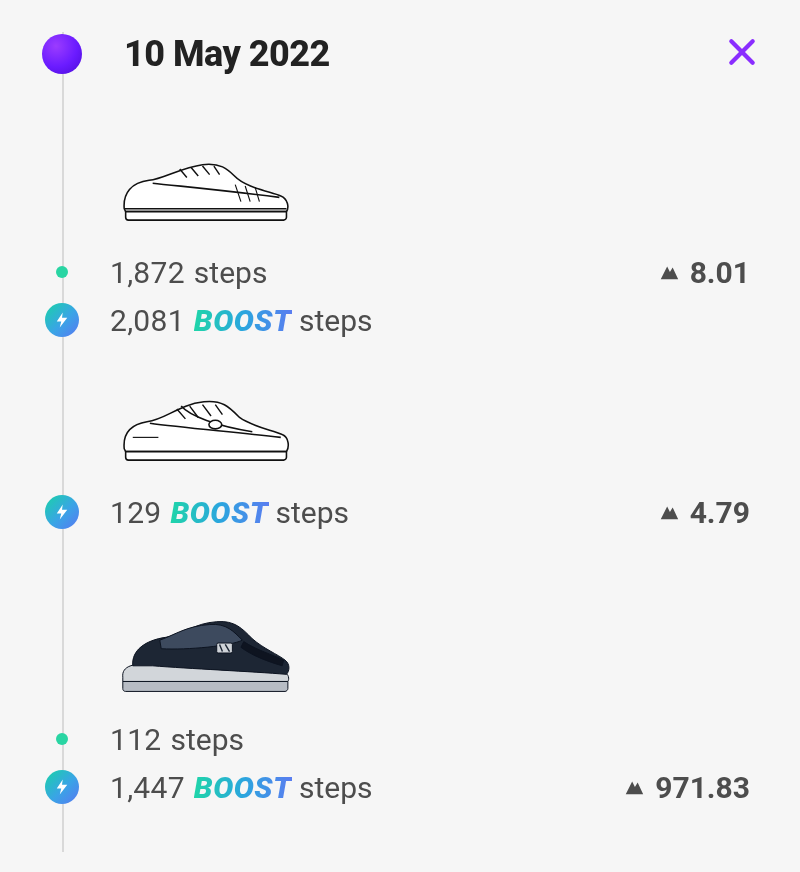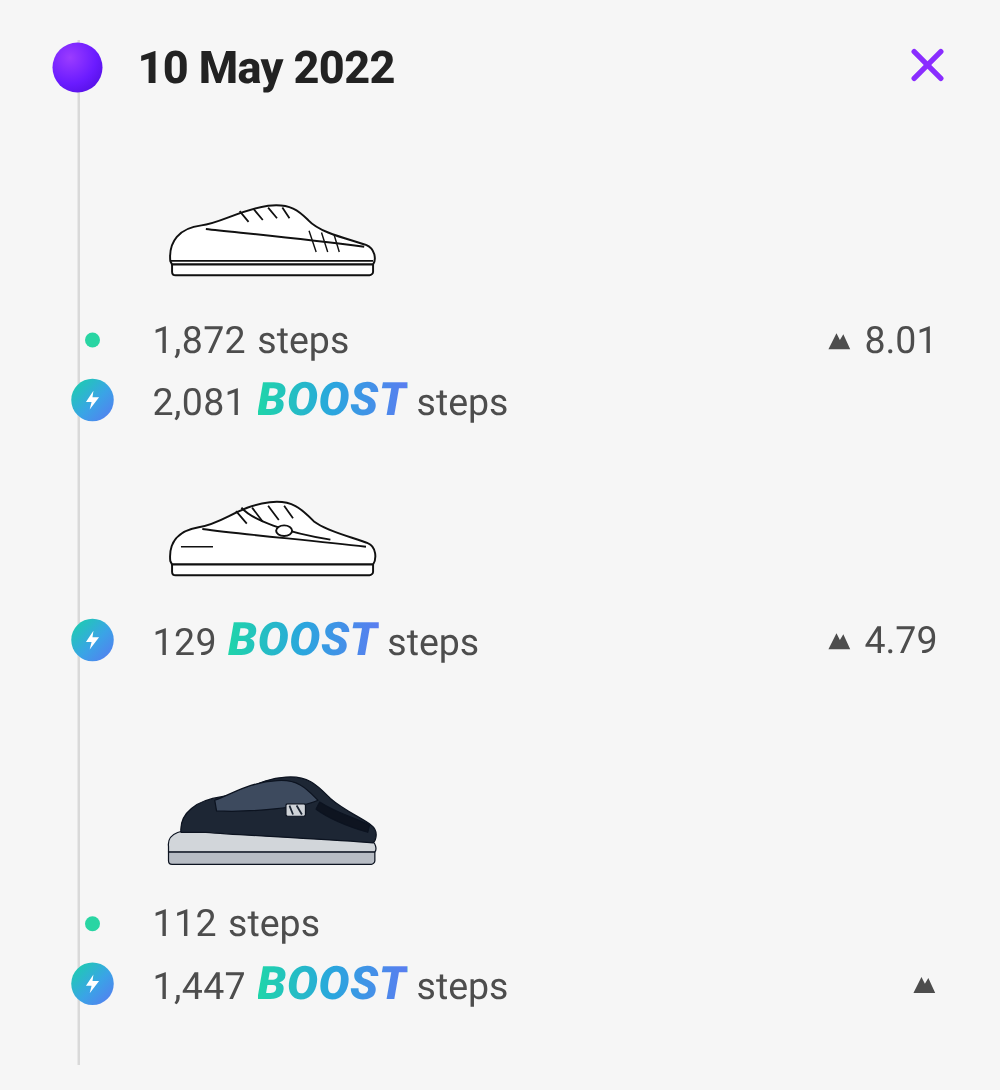--- a/index.html
+++ b/index.html
@@ -25,21 +25,21 @@
       top: 32px;
       right: 40px;
       display: flex;
       align-items: center;
       justify-content: space-between;
       height: 44px;
     }
     .header-left {
       display: flex;
       align-items: center;
-      gap: 28px;
+      gap: 42px;
     }
     .bullet-main {
       width: 40px;
       height: 40px;
       border-radius: 50%;
       background: radial-gradient(circle at 35% 30%, #9b3cff 0%, #6a1bff 55%, #4a0bd6 100%);
       position: relative;
       z-index: 2;
     }
     .date-title {
@@ -104,42 +104,42 @@
       font-weight: 400;
       flex: 1;
       display: flex;
       align-items: baseline;
       gap: 9px;
     }
     .row-text .num { color: #4d4d4d; letter-spacing: 0.3px; }
     .boost-word {
       font-weight: 900;
       font-style: italic;
-      font-size: 37px;
+      font-size: 30px;
       letter-spacing: 0.5px;
       background: linear-gradient(90deg, #1fd5a9 0%, #2aa6de 50%, #5a7df0 100%);
       -webkit-background-clip: text;
       background-clip: text;
       color: transparent;
       margin-right: -2px;
     }
     .row-value {
       display: flex;
       align-items: center;
       gap: 10px;
       font-size: 30px;
       color: #4d4d4d;
-      font-weight: 400;
+      font-weight: 700;
     }
     .coin-icon { width: 22px; height: 22px; display: inline-flex; }
     .coin-icon svg { width: 22px; height: 22px; }
     .e1 { top: 130px; }
     .e2 { top: 370px; }
     .e3 { top: 597px; }
-    .entries > .entry { position: absolute; left: 12px; right: 0; text-align: right; }
+    .entries > .entry { position: absolute; left: 0; right: 0; text-align: right; }
   </style>
 </head>
 <body>
 
 <div class="timeline"></div>
 
 <div class="header">
   <div class="header-left">
     <div class="bullet-main"></div>
     <div class="date-title">10 May 2022</div>
@@ -275,17 +275,18 @@
         <span class="num">1,447</span>
         <span class="boost-word">BOOST</span>
         <span>steps</span>
       </div>
       <div class="row-value">
         <span class="coin-icon">
           <svg viewBox="0 0 24 24">
               <path fill="#4d4d4d" d="M3 20 L10 6 L13 12 L16 7 L22 20 Z"></path>
             </svg>
         </span>
+        <span>971.83</span>
       </div>
     </div>
   </div>
 
 </div>
 
 </body></html>

